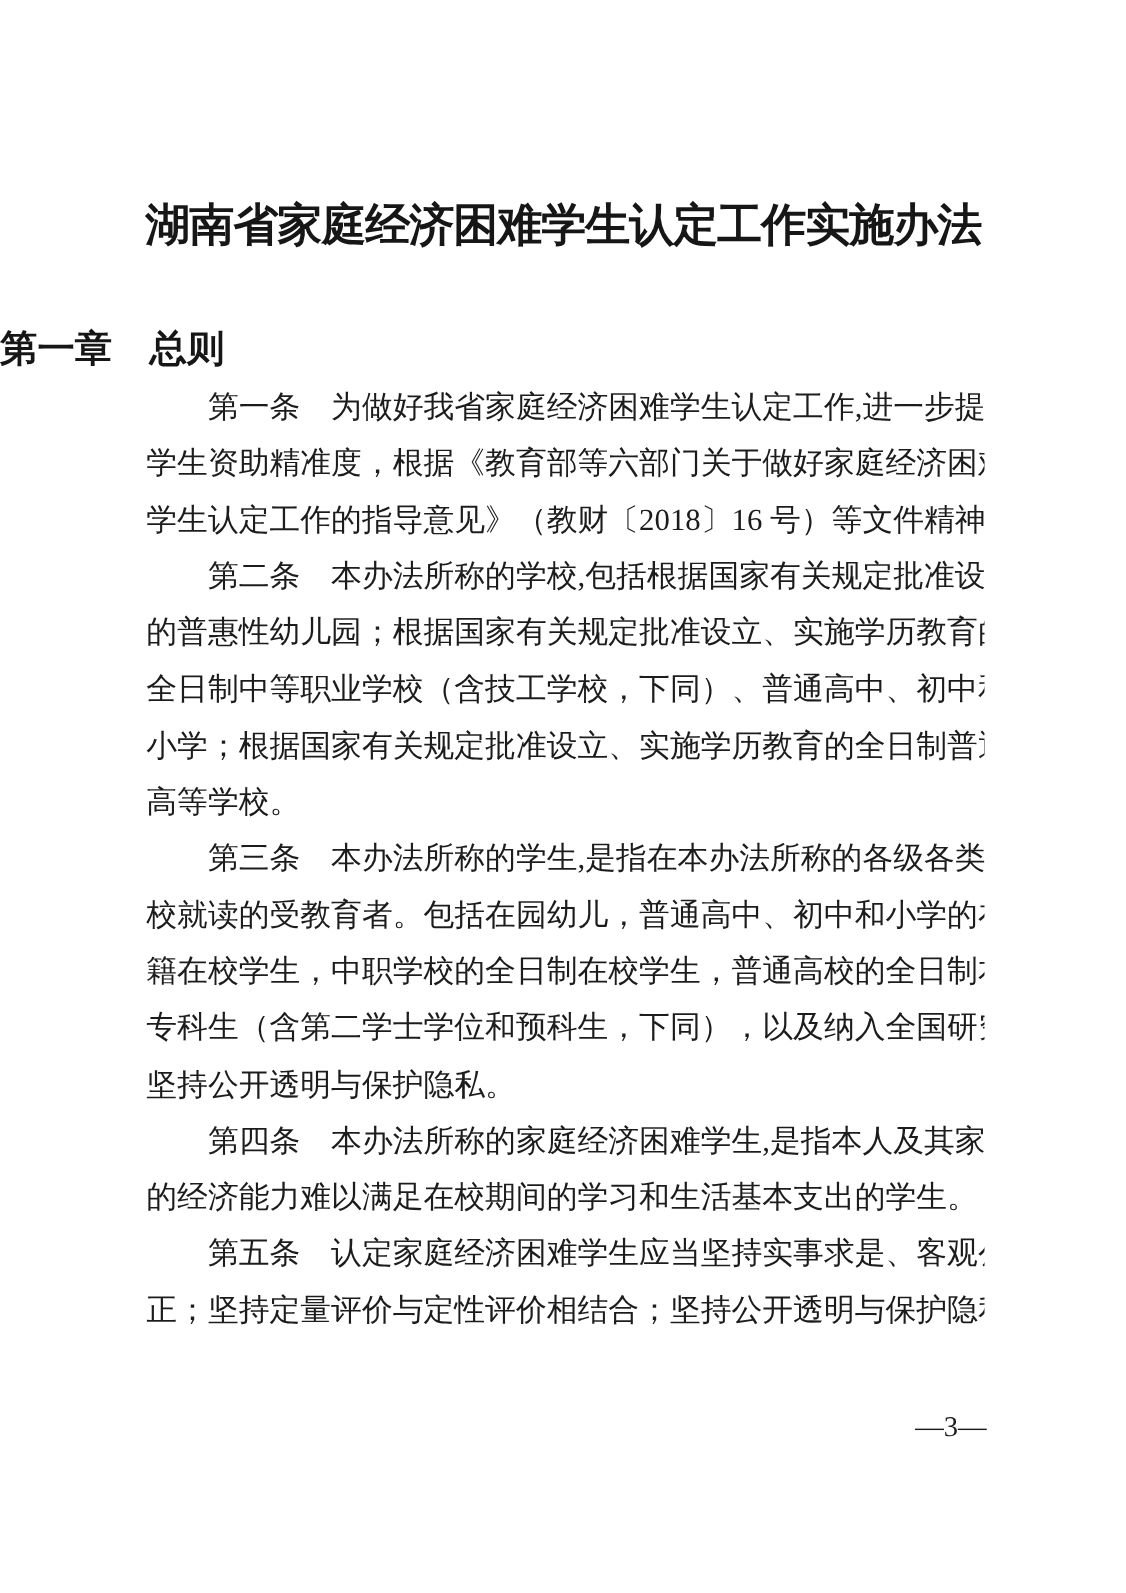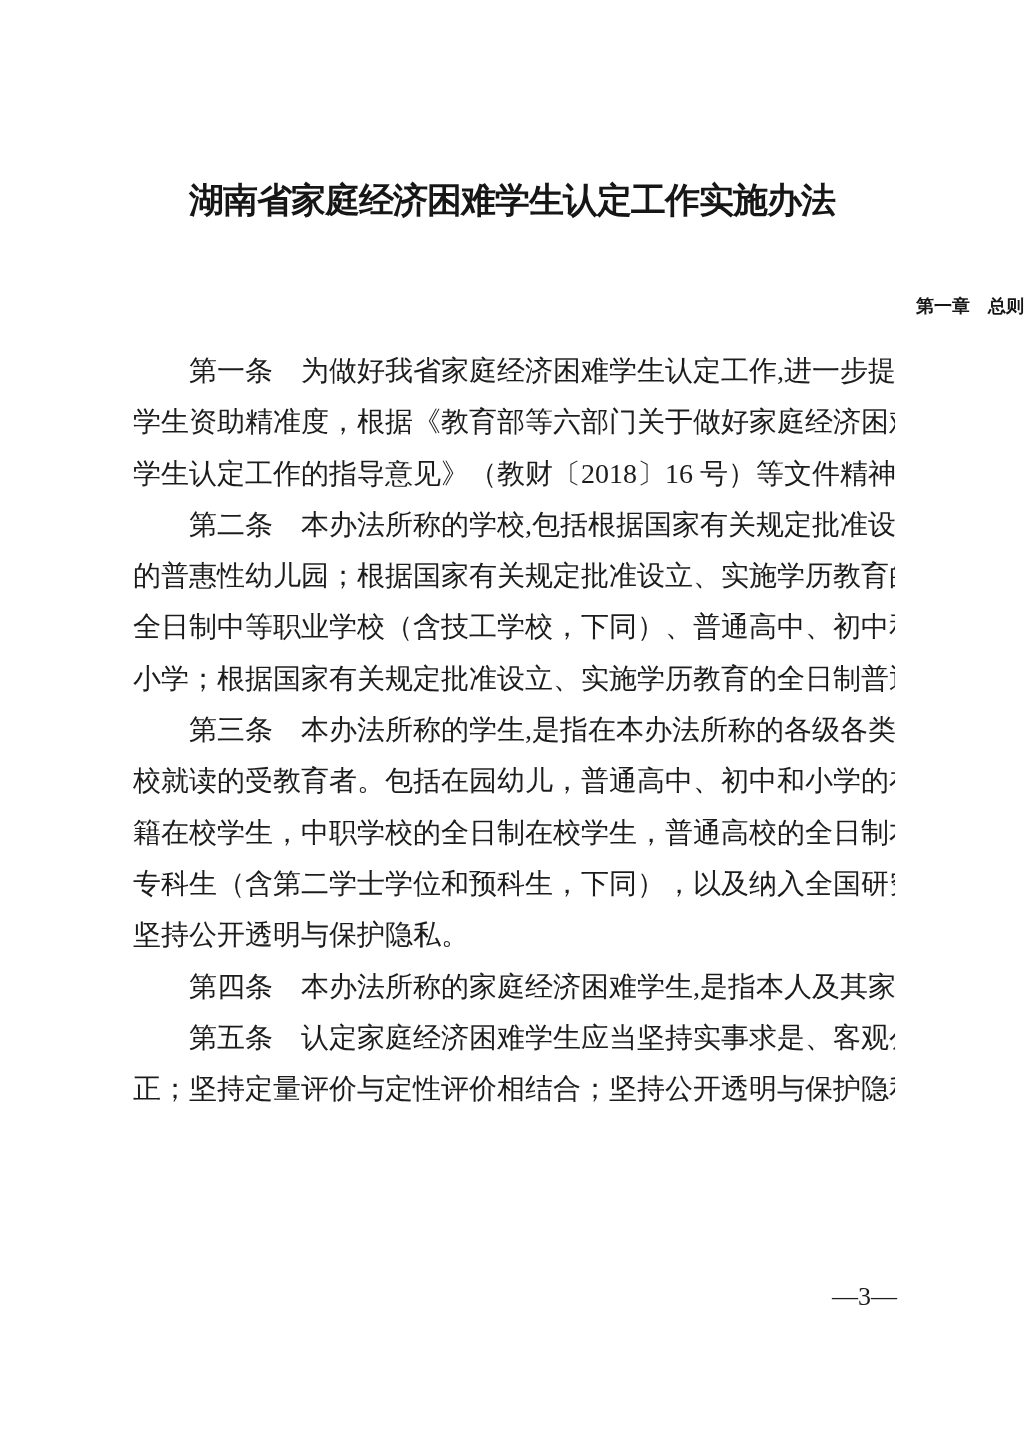--- a/index.html
+++ b/index.html
@@ -16,34 +16,34 @@
     overflow: hidden;
   }
   .doc-title {
     position: absolute;
     top: 181px;
     left: 0;
     width: 1024px;
     text-align: center;
     font-family: "Liberation Serif", "DejaVu Serif", serif;
     font-weight: bold;
-    font-size: 35px;
+    font-size: 41px;
     line-height: 1.15;
     letter-spacing: -1px;
     white-space: nowrap;
   }
   .chapter-heading {
     position: absolute;
     top: 297px;
     left: 0;
     width: 1024px;
-    text-align: right;
-    font-family: Liberation Mono, monospace;
+    text-align: left;
+    font-family: Liberation Sans, sans-serif;
     font-weight: bold;
-    font-size: 18px;
+    font-size: 34px;
     line-height: 1.2;
     white-space: nowrap;
   }
   .body-text {
     position: absolute;
     top: 345px;
     left: 133px;
     width: 762px;
     font-family: "Liberation Serif", "DejaVu Serif", serif;
     font-size: 28px;
@@ -87,28 +87,30 @@
   <div class="body-text">
 
     <div class="line first">第一条　为做好我省家庭经济困难学生认定工作,进一步提高</div>
     <div class="line">学生资助精准度，根据《教育部等六部门关于做好家庭经济困难</div>
     <div class="line">学生认定工作的指导意见》（教财〔2018〕16 号）等文件精神，</div>
 
     <div class="line first">第二条　本办法所称的学校,包括根据国家有关规定批准设立</div>
     <div class="line">的普惠性幼儿园；根据国家有关规定批准设立、实施学历教育的</div>
     <div class="line">全日制中等职业学校（含技工学校，下同）、普通高中、初中和</div>
     <div class="line">小学；根据国家有关规定批准设立、实施学历教育的全日制普通</div>
+    <div class="line para-end">高等学校。</div>
 
     <div class="line first">第三条　本办法所称的学生,是指在本办法所称的各级各类学</div>
     <div class="line">校就读的受教育者。包括在园幼儿，普通高中、初中和小学的在</div>
     <div class="line">籍在校学生，中职学校的全日制在校学生，普通高校的全日制本</div>
     <div class="line">专科生（含第二学士学位和预科生，下同），以及纳入全国研究</div>
     <div class="line para-end">坚持公开透明与保护隐私。</div>
 
     <div class="line first">第四条　本办法所称的家庭经济困难学生,是指本人及其家庭</div>
+    <div class="line para-end">的经济能力难以满足在校期间的学习和生活基本支出的学生。</div>
 
     <div class="line first">第五条　认定家庭经济困难学生应当坚持实事求是、客观公</div>
     <div class="line">正；坚持定量评价与定性评价相结合；坚持公开透明与保护隐私</div>
 
   </div>
 
   <div class="page-number">—3—</div>
 
 </div>
 

